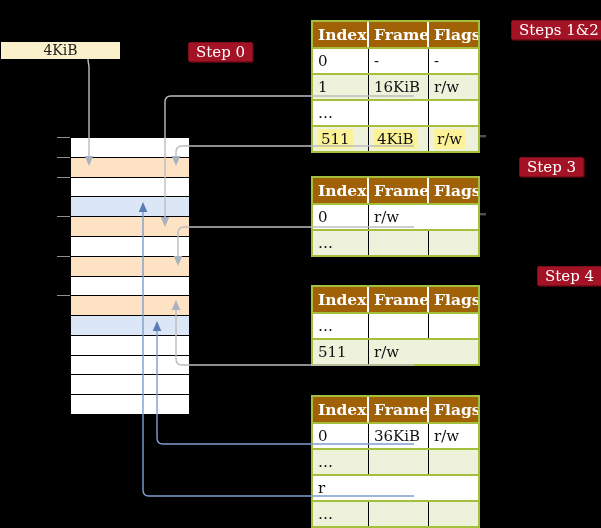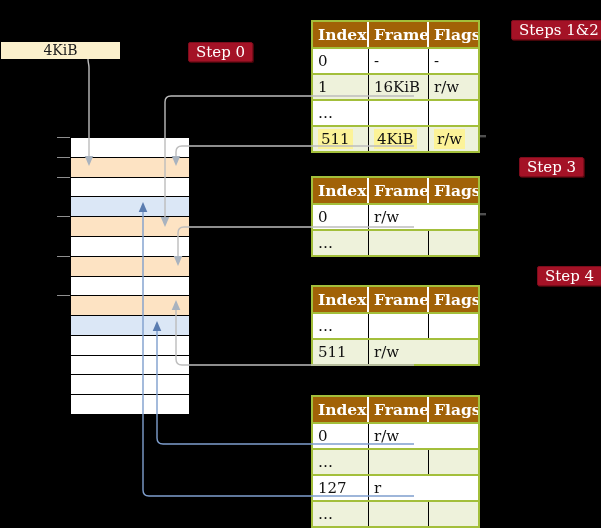--- a/index.html
+++ b/index.html
@@ -143,29 +143,29 @@
       </div>
     </div>
   <div class="ptable" id="pt3">
       <div class="hrow">
         <div class="hcell">Index</div>
         <div class="hcell">Frame</div>
         <div class="hcell">Flags</div>
       </div>
       <div class="trow">
         <div class="tcell">0</div>
+        <div class="tcell">36KiB</div>
         <div class="tcell">r/w</div>
       </div>
       <div class="trow shade">
         <div class="tcell">…</div>
         <div class="tcell"></div>
         <div class="tcell"></div>
       </div>
       <div class="trow">
-        <div class="tcell">127</div>
         <div class="tcell">r</div>
       </div>
       <div class="trow shade">
         <div class="tcell">…</div>
         <div class="tcell"></div>
         <div class="tcell"></div>
       </div>
     </div>
 
   <svg id="overlay" width="601" height="528" viewBox="0 0 601 528">

